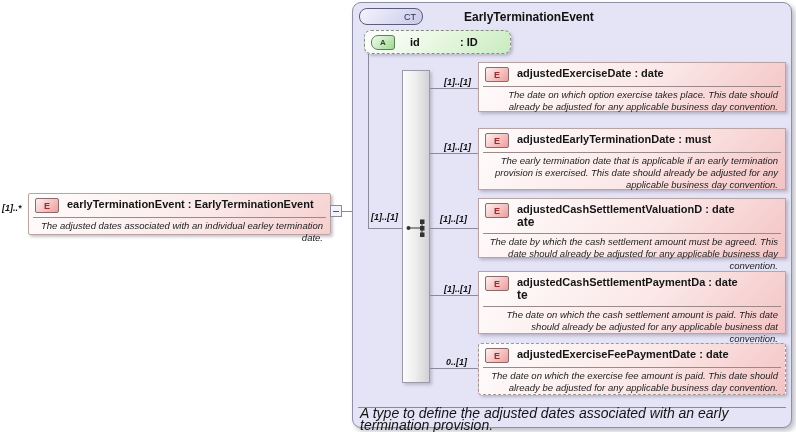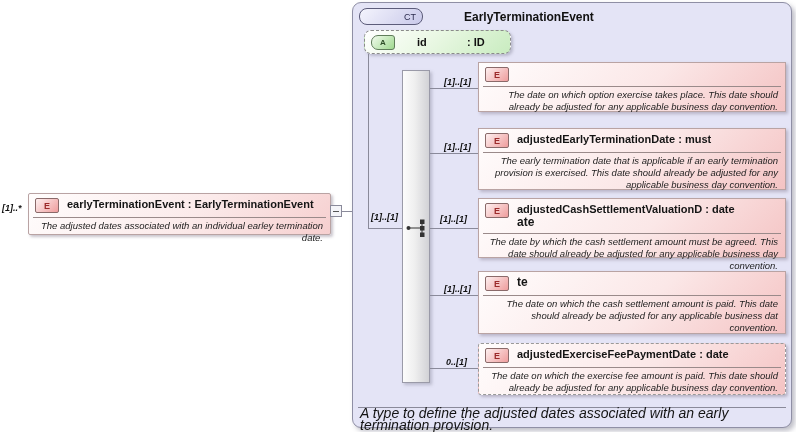--- a/index.html
+++ b/index.html
@@ -30,21 +30,21 @@
     box-shadow:2px 2px 3px rgba(110,110,130,.35);
     display:flex;align-items:center;box-sizing:border-box;
   }
   .a-badge{
     margin-left:6px;width:22px;height:13px;
     border:1px solid #5f7d5a;border-radius:7px 3px 3px 7px;
     background:linear-gradient(135deg,#f2fbee,#9fd98f);
     font-size:8px;font-weight:bold;color:#2e4e28;
     display:flex;align-items:center;justify-content:center;
   }
-  .attr-name{margin-left:22px;font-size:11px;font-weight:bold;color:#111;width:50px;}
+  .attr-name{margin-left:15px;font-size:11px;font-weight:bold;color:#111;width:50px;}
   .attr-type{font-size:11px;font-weight:bold;color:#111;}
   
   .ebox{
     position:absolute;left:478px;width:308px;box-sizing:border-box;
     background:linear-gradient(135deg,#fffdfd 0%,#fbe7e7 55%,#f4c3c3 100%);
     border:1px solid #b9a3a3;
     box-shadow:2px 2px 3px rgba(120,110,130,.4);
   }
   .ebox.optional{border:1px dashed #999;border-radius:3px;}
   .ebox-header{display:flex;align-items:flex-start;padding:4px 6px 2px 6px;}
@@ -162,20 +162,23 @@
 
 <span class="card-label" style="left:444px;top:77px;">[1]..[1]</span>
 <span class="card-label" style="left:444px;top:142px;">[1]..[1]</span>
 <span class="card-label" style="left:440px;top:214px;">[1]..[1]</span>
 <span class="card-label" style="left:444px;top:284px;">[1]..[1]</span>
 <span class="card-label" style="left:446px;top:357px;">0..[1]</span>
 
 <div class="ebox b1">
   <div class="ebox-header">
     <div class="e-badge">E</div>
+    <div class="ebox-titlecol">
+      <div class="ebox-title">adjustedExerciseDate : date</div>
+    </div>
   </div>
   <div class="ebox-divider"></div>
   <div class="ebox-desc">The date on which option exercise takes place. This date should already be adjusted for any applicable business day convention.</div>
 </div>
 
 <div class="ebox b2">
   <div class="ebox-header">
     <div class="e-badge">E</div>
     <div class="ebox-titlecol">
       <div class="ebox-title">adjustedEarlyTerminationDate : must</div>
@@ -194,20 +197,21 @@
     </div>
   </div>
   <div class="ebox-divider"></div>
   <div class="ebox-desc">The date by which the cash settlement amount must be agreed. This date should already be adjusted for any applicable business day convention.</div>
 </div>
 
 <div class="ebox b4">
   <div class="ebox-header">
     <div class="e-badge">E</div>
     <div class="ebox-titlecol">
+      <div class="ebox-title">adjustedCashSettlementPaymentDa : date</div>
       <div class="ebox-title2">te</div>
     </div>
   </div>
   <div class="ebox-divider"></div>
   <div class="ebox-desc">The date on which the cash settlement amount is paid. This date should already be adjusted for any applicable business dat convention.</div>
 </div>
 
 <div class="ebox b5 optional">
   <div class="ebox-header">
     <div class="e-badge">E</div>

